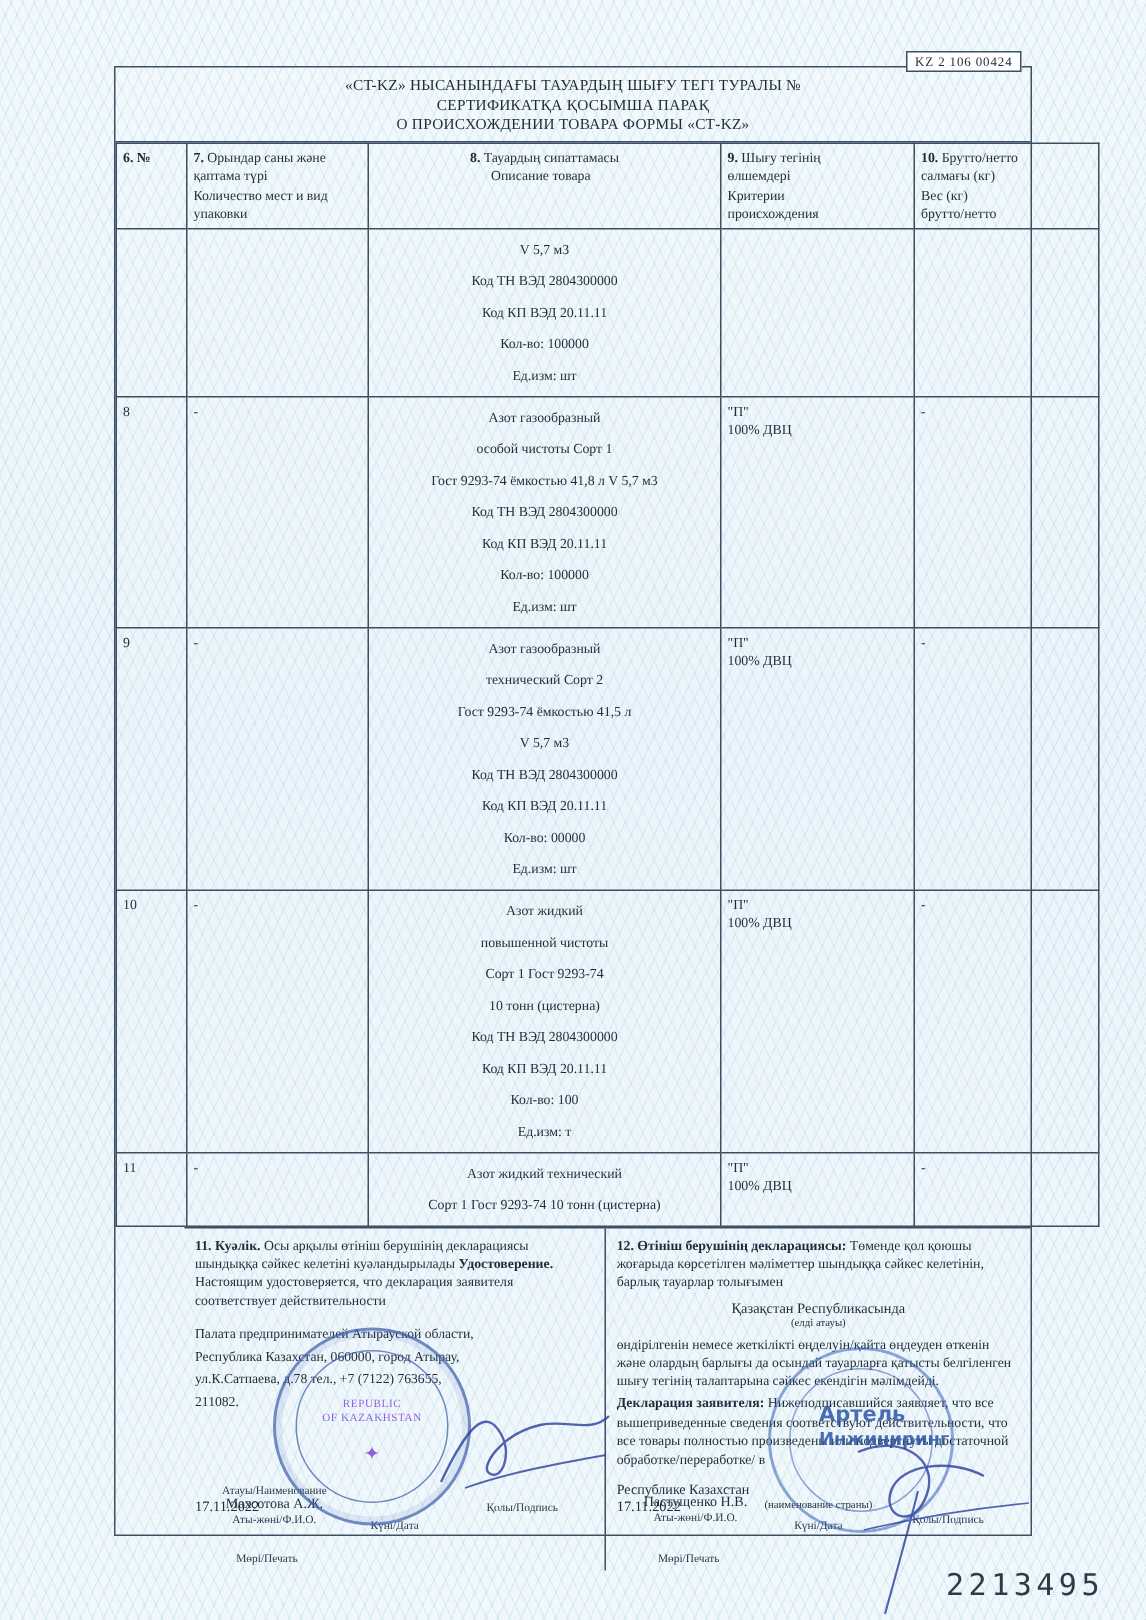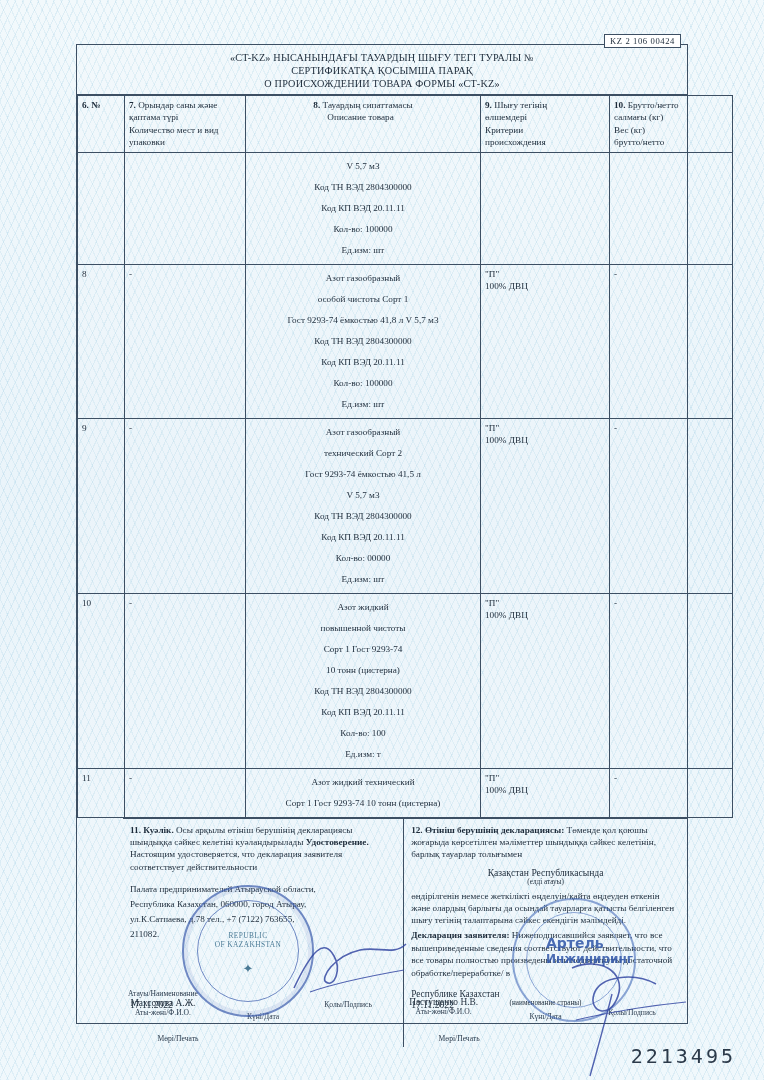--- a/index.html
+++ b/index.html
@@ -141,21 +141,21 @@
     line-height: 12.4px;
   }
   .panel .ttl b { font-weight: bold; }
   .panel .addr {
     margin-top: 9px;
     font-size: 9.1px;
     line-height: 15px;
   }
   .sig-row {
     position: absolute;
-    left: 5px;
+    left: 25px;
     right: 7px;
     bottom: 30px;
     display: flex;
     justify-content: space-between;
     font-size: 8.4px;
   }
   .sig-row .cell { text-align: center; }
   .date-row {
     position: absolute;
     left: 7px;
@@ -193,21 +193,21 @@
   .mid-sub {
     text-align: center;
     font-size: 7.2px;
     margin-bottom: 2px;
   }
   
   .stamp {
     position: absolute;
     border-radius: 50%;
     border: 2px solid #3f5fae;
-    color: #0c4a6e;
+    color: #6d28d9;
     opacity: .72;
     pointer-events: none;
   }
   .stamp.blue1 {
     left: 182px;
     top: 885px;
     width: 128px;
     height: 128px;
     border-width: 2px;
     box-shadow: 0 0 0 4px rgba(63,95,174,.16) inset;

